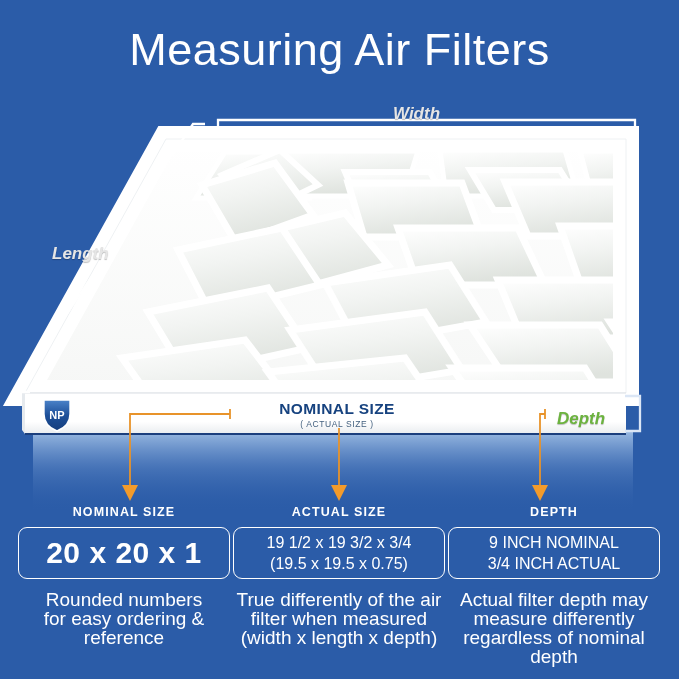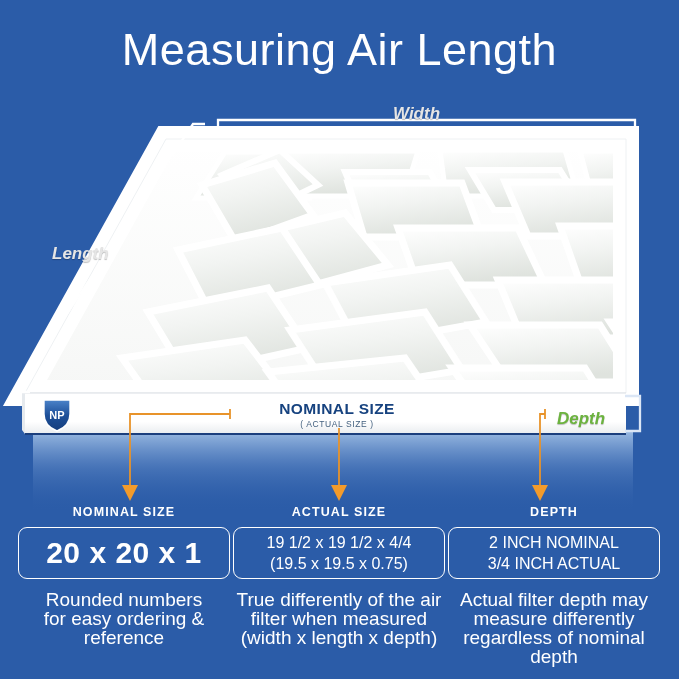--- a/index.html
+++ b/index.html
@@ -184,21 +184,21 @@
       <polygon points="331,485 347,485 339,501"></polygon>
       <polygon points="532,485 548,485 540,501"></polygon>
     </g>
 
     <g>
       <path d="M44,400 L70,400 L70,414 C70,424 62,429 57,431 C52,429 44,424 44,414 Z" fill="url(#shieldGrad)" stroke="#ffffff" stroke-width="1.4"></path>
       <text x="57" y="419" text-anchor="middle" fill="#ffffff" font-family="Liberation Sans, sans-serif" font-size="11" font-weight="bold">NP</text>
     </g>
   </svg>
 
-  <div id="title">Measuring Air Length</div>
+  <div id="title">Measuring Air Filters</div>
 
   <div class="dimlabel" id="label-width">Width</div>
   <div class="dimlabel" id="label-length">Length</div>
   <div class="dimlabel" id="label-depth">Depth</div>
 
   <div id="nominal-cap">NOMINAL SIZE</div>
   <div id="nominal-sub">( ACTUAL SIZE )</div>
 
   <div class="col" id="col-0">
     <div class="col-head">NOMINAL SIZE</div>
@@ -210,36 +210,36 @@
     <div class="col-note">
       <div>Rounded numbers</div>
       <div>for easy ordering &amp; reference</div>
     </div>
   </div>
 
   <div class="col" id="col-1">
     <div class="col-head">ACTUAL SIZE</div>
     <div class="col-box" id="box-1">
       <div>
-        <div class="box-line">19 1/2 x 19 1/2 x 4/4</div>
+        <div class="box-line">19 1/2 x 19 3/2 x 3/4</div>
         <div class="box-line">(19.5 x 19.5 x 0.75)</div>
       </div>
     </div>
     <div class="col-note">
       <div>True differently of the air</div>
       <div>filter when measured</div>
       <div>(width x length x depth)</div>
     </div>
   </div>
 
   <div class="col" id="col-2">
     <div class="col-head">DEPTH</div>
     <div class="col-box" id="box-2">
       <div>
-        <div class="box-line">2 INCH NOMINAL</div>
+        <div class="box-line">9 INCH NOMINAL</div>
         <div class="box-line">3/4 INCH ACTUAL</div>
       </div>
     </div>
     <div class="col-note">
       <div>Actual filter depth may</div>
       <div>measure differently</div>
       <div>regardless of nominal depth</div>
     </div>
   </div>
 

